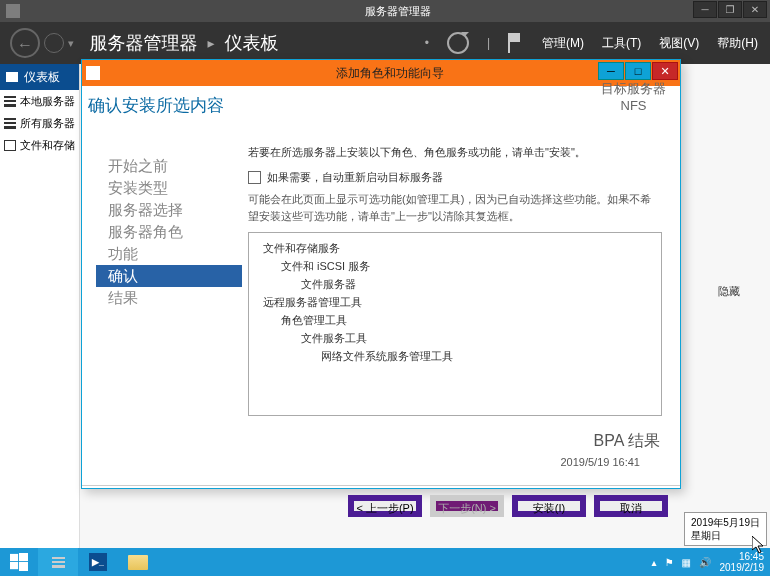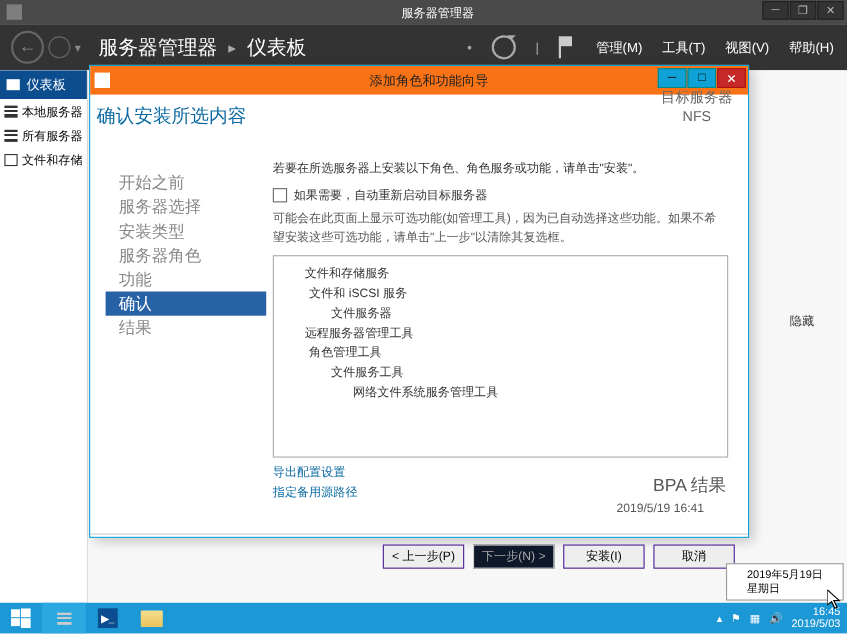--- a/index.html
+++ b/index.html
@@ -41,33 +41,33 @@
 .target{position:absolute;right:14px;top:20px;text-align:center;font-size:13px;color:#666}
 .steps{margin-top:20px}
 .step{height:22px;display:flex;align-items:center;font-size:15px;color:#888;padding-left:12px}
 .step.act{background:#2862a6;color:#fff}
 .wiz-main{flex:1;padding:22px 18px 0 6px;font-size:11px;color:#333}
 .intro{margin-bottom:10px}
 .chk-row{display:flex;align-items:center;gap:6px;margin-bottom:6px}
 .chk{width:13px;height:13px;border:1px solid #666;background:#fff;cursor:pointer}
 .note{color:#555;line-height:1.5;margin-bottom:8px}
 .tree{border:1px solid #aaa;height:184px;padding:8px 10px;overflow:auto;margin-bottom:6px}
-.t0{margin-left:18px;margin-bottom:3px}
+.t0{margin-left:4px;margin-bottom:3px}
 .t1{margin-left:22px;margin-bottom:3px}
 .t2{margin-left:42px;margin-bottom:3px}
 .t3{margin-left:62px;margin-bottom:3px}
 .links{margin-top:4px}
 .lnk{color:#0b6aa3;cursor:pointer;margin-bottom:3px;display:block}
 .wiz-foot{height:40px;border-top:1px solid #ccc;display:flex;align-items:center;justify-content:flex-end;gap:8px;padding-right:12px}
-.fbtn{min-width:74px;height:22px;border:1px solid #4c1d95;background:#eee;font-size:11px;cursor:pointer}
-.fbtn:disabled{color:#aaa;border-color:#ccc;background:#0f172a;cursor:default}
+.fbtn{min-width:74px;height:22px;border:6px solid #4c1d95;background:#eee;font-size:11px;cursor:pointer}
+.fbtn:disabled{color:#aaa;border-color:#ccc;background:#701a75;cursor:default}
 .bpa{position:absolute;right:110px;bottom:106px;color:#555;font-size:16px}
 .bpa-ts{position:absolute;right:130px;bottom:90px;color:#555;font-size:11px}
 .hidebtn{position:absolute;right:30px;top:220px;color:#333;font-size:11px}
-.datetip{position:absolute;right:3px;bottom:30px;background:#fff;border:1px solid #999;padding:3px 18px;font-size:10px;line-height:1.3}
+.datetip{position:absolute;right:3px;bottom:30px;background:#fff;border:1px solid #999;padding:3px 6px;font-size:10px;line-height:1.3}
 .taskbar{position:absolute;bottom:0;left:0;width:770px;height:28px;background:#1d98d6;display:flex;align-items:center}
 .start{width:38px;height:28px;display:flex;align-items:center;justify-content:center;cursor:pointer}
 .start svg{width:18px;height:18px}
 .tb-app{width:40px;height:28px;display:flex;align-items:center;justify-content:center;cursor:pointer}
 .tb-app.sm{background:#2ba8e0}
 .ps{width:18px;height:18px;background:#0b4d8f;color:#fff;font-size:9px;display:flex;align-items:center;justify-content:center;font-weight:bold}
 .fold{width:20px;height:15px;background:linear-gradient(#f7dd8e,#e8c45a);border-radius:1px}
 .tray{margin-left:auto;display:flex;align-items:center;gap:8px;padding-right:6px;color:#fff;font-size:10px}
 .clock{text-align:right;line-height:1.1}
 .cursor{position:absolute;right:4px;bottom:22px;width:14px;height:18px}
@@ -144,22 +144,22 @@
         <div>目标服务器</div>
         <div>NFS</div>
       </div>
 
       <div class="wiz-heading">确认安装所选内容</div>
 
       <div class="wiz-body">
         <div class="wiz-left">
           <div class="steps" id="steps">
               <div class="step">开始之前</div>
+              <div class="step">安装类型</div>
               <div class="step">服务器选择</div>
-              <div class="step">安装类型</div>
               <div class="step">服务器角色</div>
               <div class="step">功能</div>
               <div class="step act">确认</div>
               <div class="step">结果</div>
             </div>
         </div>
         <div class="wiz-main">
           <div class="intro">若要在所选服务器上安装以下角色、角色服务或功能，请单击"安装"。</div>
           <div class="chk-row">
             <span class="chk"></span>
@@ -168,24 +168,20 @@
           <div class="note">可能会在此页面上显示可选功能(如管理工具)，因为已自动选择这些功能。如果不希望安装这些可选功能，请单击"上一步"以清除其复选框。</div>
           <div class="tree" id="tree">
               <div class="t0">文件和存储服务</div>
               <div class="t1">文件和 iSCSI 服务</div>
               <div class="t2">文件服务器</div>
               <div class="t0">远程服务器管理工具</div>
               <div class="t1">角色管理工具</div>
               <div class="t2">文件服务工具</div>
               <div class="t3">网络文件系统服务管理工具</div>
             </div>
-          <div class="links">
-            <span class="lnk">导出配置设置</span>
-            <span class="lnk">指定备用源路径</span>
-          </div>
         </div>
       </div>
 
       <div class="wiz-foot">
         <button class="fbtn">&lt; 上一步(P)</button>
         <button class="fbtn" disabled="">下一步(N) &gt;</button>
         <button class="fbtn">安装(I)</button>
         <button class="fbtn">取消</button>
       </div>
     </div>
@@ -218,20 +214,20 @@
   <div class="tb-app">
     <span class="fold"></span>
   </div>
   <div class="tray">
     <span>▴</span>
     <span>⚑</span>
     <span>▦</span>
     <span>🔊</span>
     <div class="clock">
       <div>16:45</div>
-      <div>2019/5/03</div>
+      <div>2019/2/19</div>
     </div>
   </div>
 </div>
 
 <svg class="cursor" viewBox="0 0 14 18">
     <path d="M0 0 L0 14 L4 11 L7 17 L9 16 L6 10 L11 10 Z" fill="#fff" stroke="#000" stroke-width="1"></path>
   </svg>
 
 </body></html>

